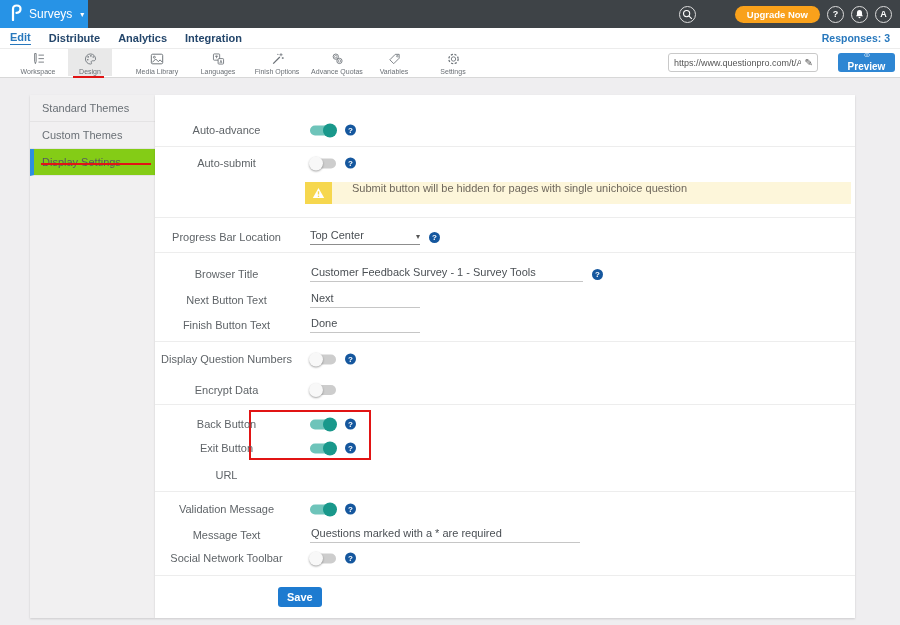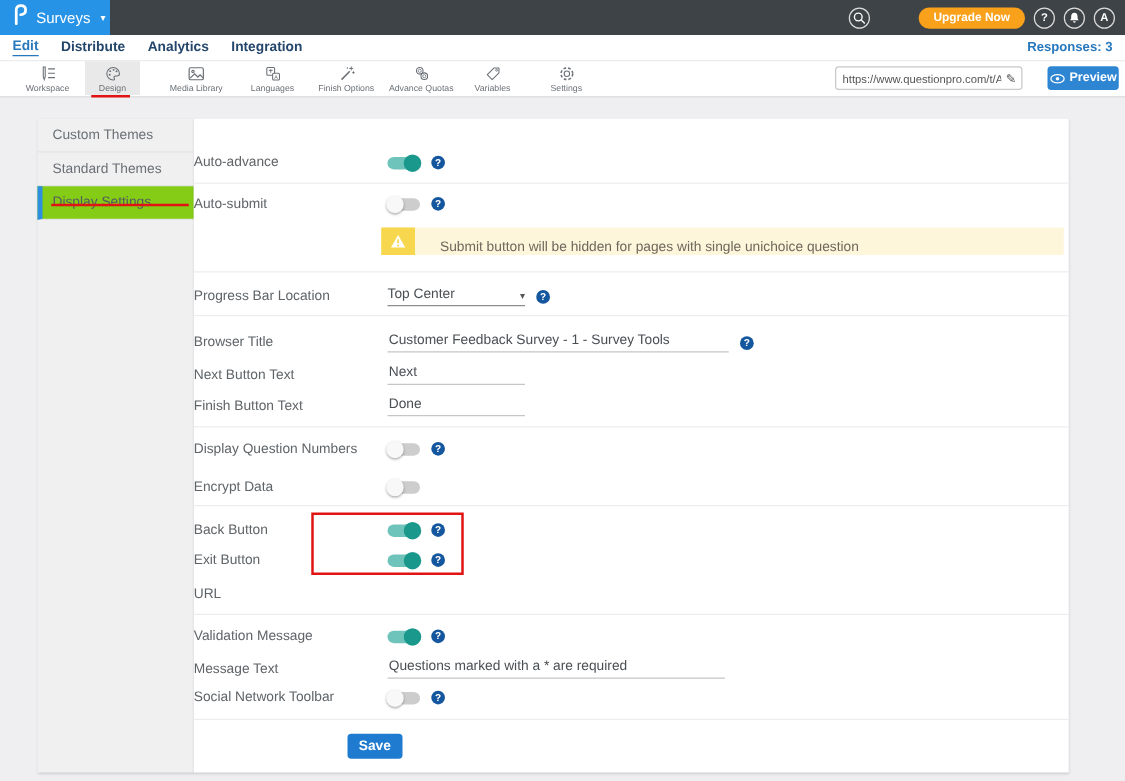--- a/index.html
+++ b/index.html
@@ -30,45 +30,45 @@
   
   .toolbar { position:absolute; left:0; top:48px; width:900px; height:30px; background:#fff; border-top:1px solid #ececec; border-bottom:1px solid #d8d8d8; }
   .tool { position:absolute; top:2px; width:58px; text-align:center; color:#6a7076; cursor:pointer; }
   .tool .ticon { height:15px; display:flex; justify-content:center; align-items:flex-end; }
   .tool .tlabel { font-size:7px; margin-top:2px; color:#6b7076; white-space:nowrap; }
   .tool.active { top:0; height:27px; padding-top:2px; background:#e9e9e9; width:44px; }
   .design-underline { position:absolute; left:73px; top:26.5px; width:31px; height:2.5px; background:#e11414; }
   .urlbox { position:absolute; left:668px; top:4px; width:150px; height:19px; border:1px solid #c9c9c9; border-radius:3px; display:flex; align-items:center; background:#fff; }
   .urlbox .urltext { flex:1; font-size:9px; color:#555; white-space:nowrap; overflow:hidden; padding-left:5px; }
   .urlbox .pencil { font-size:10px; color:#555; padding:0 4px; cursor:pointer; }
-  .preview-btn { position:absolute; left:838px; top:4px; width:57px; height:19px; background:#2e86d3; border:none; border-radius:3px; color:#fff; font-size:10px; font-weight:600; display:flex; align-items:center; justify-content:center; gap:4px; cursor:pointer; font-family:"Liberation Sans", sans-serif; }
+  .preview-btn { position:absolute; left:838px; top:4px; width:57px; height:19px; background:#2e86d3; border:none; border-radius:3px; color:#fff; font-size:10px; font-weight:600; display:flex; align-items:center; justify-content:center; gap:4px; cursor:pointer; font-family:"Liberation Sans", sans-serif;flex-direction:column; }
   
   .sidebar { position:absolute; left:30px; top:95px; width:125px; height:523px; background:#f1f0f1; box-shadow:0 1px 2px rgba(0,0,0,.15); }
   .side-item { height:27px; line-height:26px; padding-left:12px; font-size:11px; color:#6a7076; border-bottom:1px solid #e4e3e4; cursor:pointer; white-space:nowrap; }
   .side-item.active { background:#84cc16; border-left:4px solid #2d8fe0; padding-left:8px; color:#555a5e; }
   .sidebar-underline { position:absolute; left:41px; top:163px; width:110px; height:2px; background:#e11414; }
   
   .panel { position:absolute; left:155px; top:95px; width:700px; height:523px; background:#fff; box-shadow:0 1px 2px rgba(0,0,0,.15); }
   .sep { position:absolute; left:0; width:100%; height:1px; background:#ededed; }
   .frow { position:absolute; left:0; width:100%; height:20px; }
-  .flabel { position:absolute; left:0; top:50%; transform:translateY(-50%); width:143px; text-align:left; font-size:11px; color:#5f6468; white-space:nowrap; }
+  .flabel { position:absolute; left:0; top:50%; transform:translateY(-50%); width:143px; text-align:center; font-size:11px; color:#5f6468; white-space:nowrap; }
   .fctrl { position:absolute; left:155px; top:50%; transform:translateY(-50%); display:flex; align-items:center; gap:9px; }
   .toggle { width:26px; height:10px; border-radius:5px; position:relative; cursor:pointer; flex:none; }
   .toggle .knob { width:14px; height:14px; border-radius:50%; position:absolute; top:-2px; }
   .toggle.on { background:#6ec4ba; }
   .toggle.on .knob { right:-1px; background:#19988b; }
   .toggle.off { background:#cdcdcd; }
   .toggle.off .knob { left:-1px; background:#f8f8f8; box-shadow:0 1px 2px rgba(0,0,0,.35); }
   .help { width:11px; height:11px; border-radius:50%; background:#15579e; color:#fff; font-size:8px; font-weight:bold; display:flex; align-items:center; justify-content:center; cursor:pointer; flex:none; }
   .uinput { border:none; border-bottom:1px solid #c6c6c6; font-size:11px; color:#4a4f54; background:transparent; padding:0 0 3px 1px; font-family:"Liberation Sans", sans-serif; outline:none; }
   .uinput.big { font-size:13px; padding-bottom:4px; }
   .uinput.big::placeholder { color:#999; }
   .select { width:110px; border-bottom:1px solid #8d8d8d; display:flex; justify-content:space-between; align-items:flex-end; font-size:11px; color:#4a4f54; padding-bottom:3px; cursor:pointer; }
   .select .caret { font-size:8px; color:#555; }
-  .warnbox { position:absolute; left:150px; top:87px; width:546px; height:22px; background:#fdf6da; display:flex; align-items:flex-end; }
+  .warnbox { position:absolute; left:150px; top:87px; width:546px; height:22px; background:#fdf6da; display:flex; align-items:flex-start; }
   .warn-icon { width:27px; height:22px; background:#f6d74e; display:flex; align-items:center; justify-content:center; flex:none; }
   .warn-text { margin-left:20px; font-size:11px; color:#6e675c; }
   .red-box { position:absolute; left:94px; top:315px; width:122px; height:50px; border:2px solid #e11414; pointer-events:none; }
   .save-btn { position:absolute; left:123px; top:492px; background:#1e7bd0; color:#fff; font-size:11px; font-weight:bold; padding:4px 9px; border:none; border-radius:3px; cursor:pointer; font-family:"Liberation Sans", sans-serif; }
 </style>
 </head>
 <body>
 
 <div class="topbar">
   <div class="logo-area">
@@ -203,22 +203,22 @@
   <button class="preview-btn">
     <svg width="12" height="8" viewBox="0 0 12 8">
         <ellipse cx="6" cy="4" rx="5.3" ry="3.3" stroke="#fff" stroke-width="1" fill="none"></ellipse>
         <circle cx="6" cy="4" r="1.4" fill="#fff"></circle>
       </svg>
     <span>Preview</span>
   </button>
 </div>
 
 <div class="sidebar">
+  <div class="side-item">Standard Themes</div>
   <div class="side-item">Custom Themes</div>
-  <div class="side-item">Standard Themes</div>
   <div class="side-item active">Display Settings</div>
 </div>
 <div class="sidebar-underline"></div>
 
 <div class="panel">
 
   <div class="frow" style="top:25px">
     <span class="flabel">Auto-advance</span>
     <span class="fctrl">
       <span class="toggle on">

